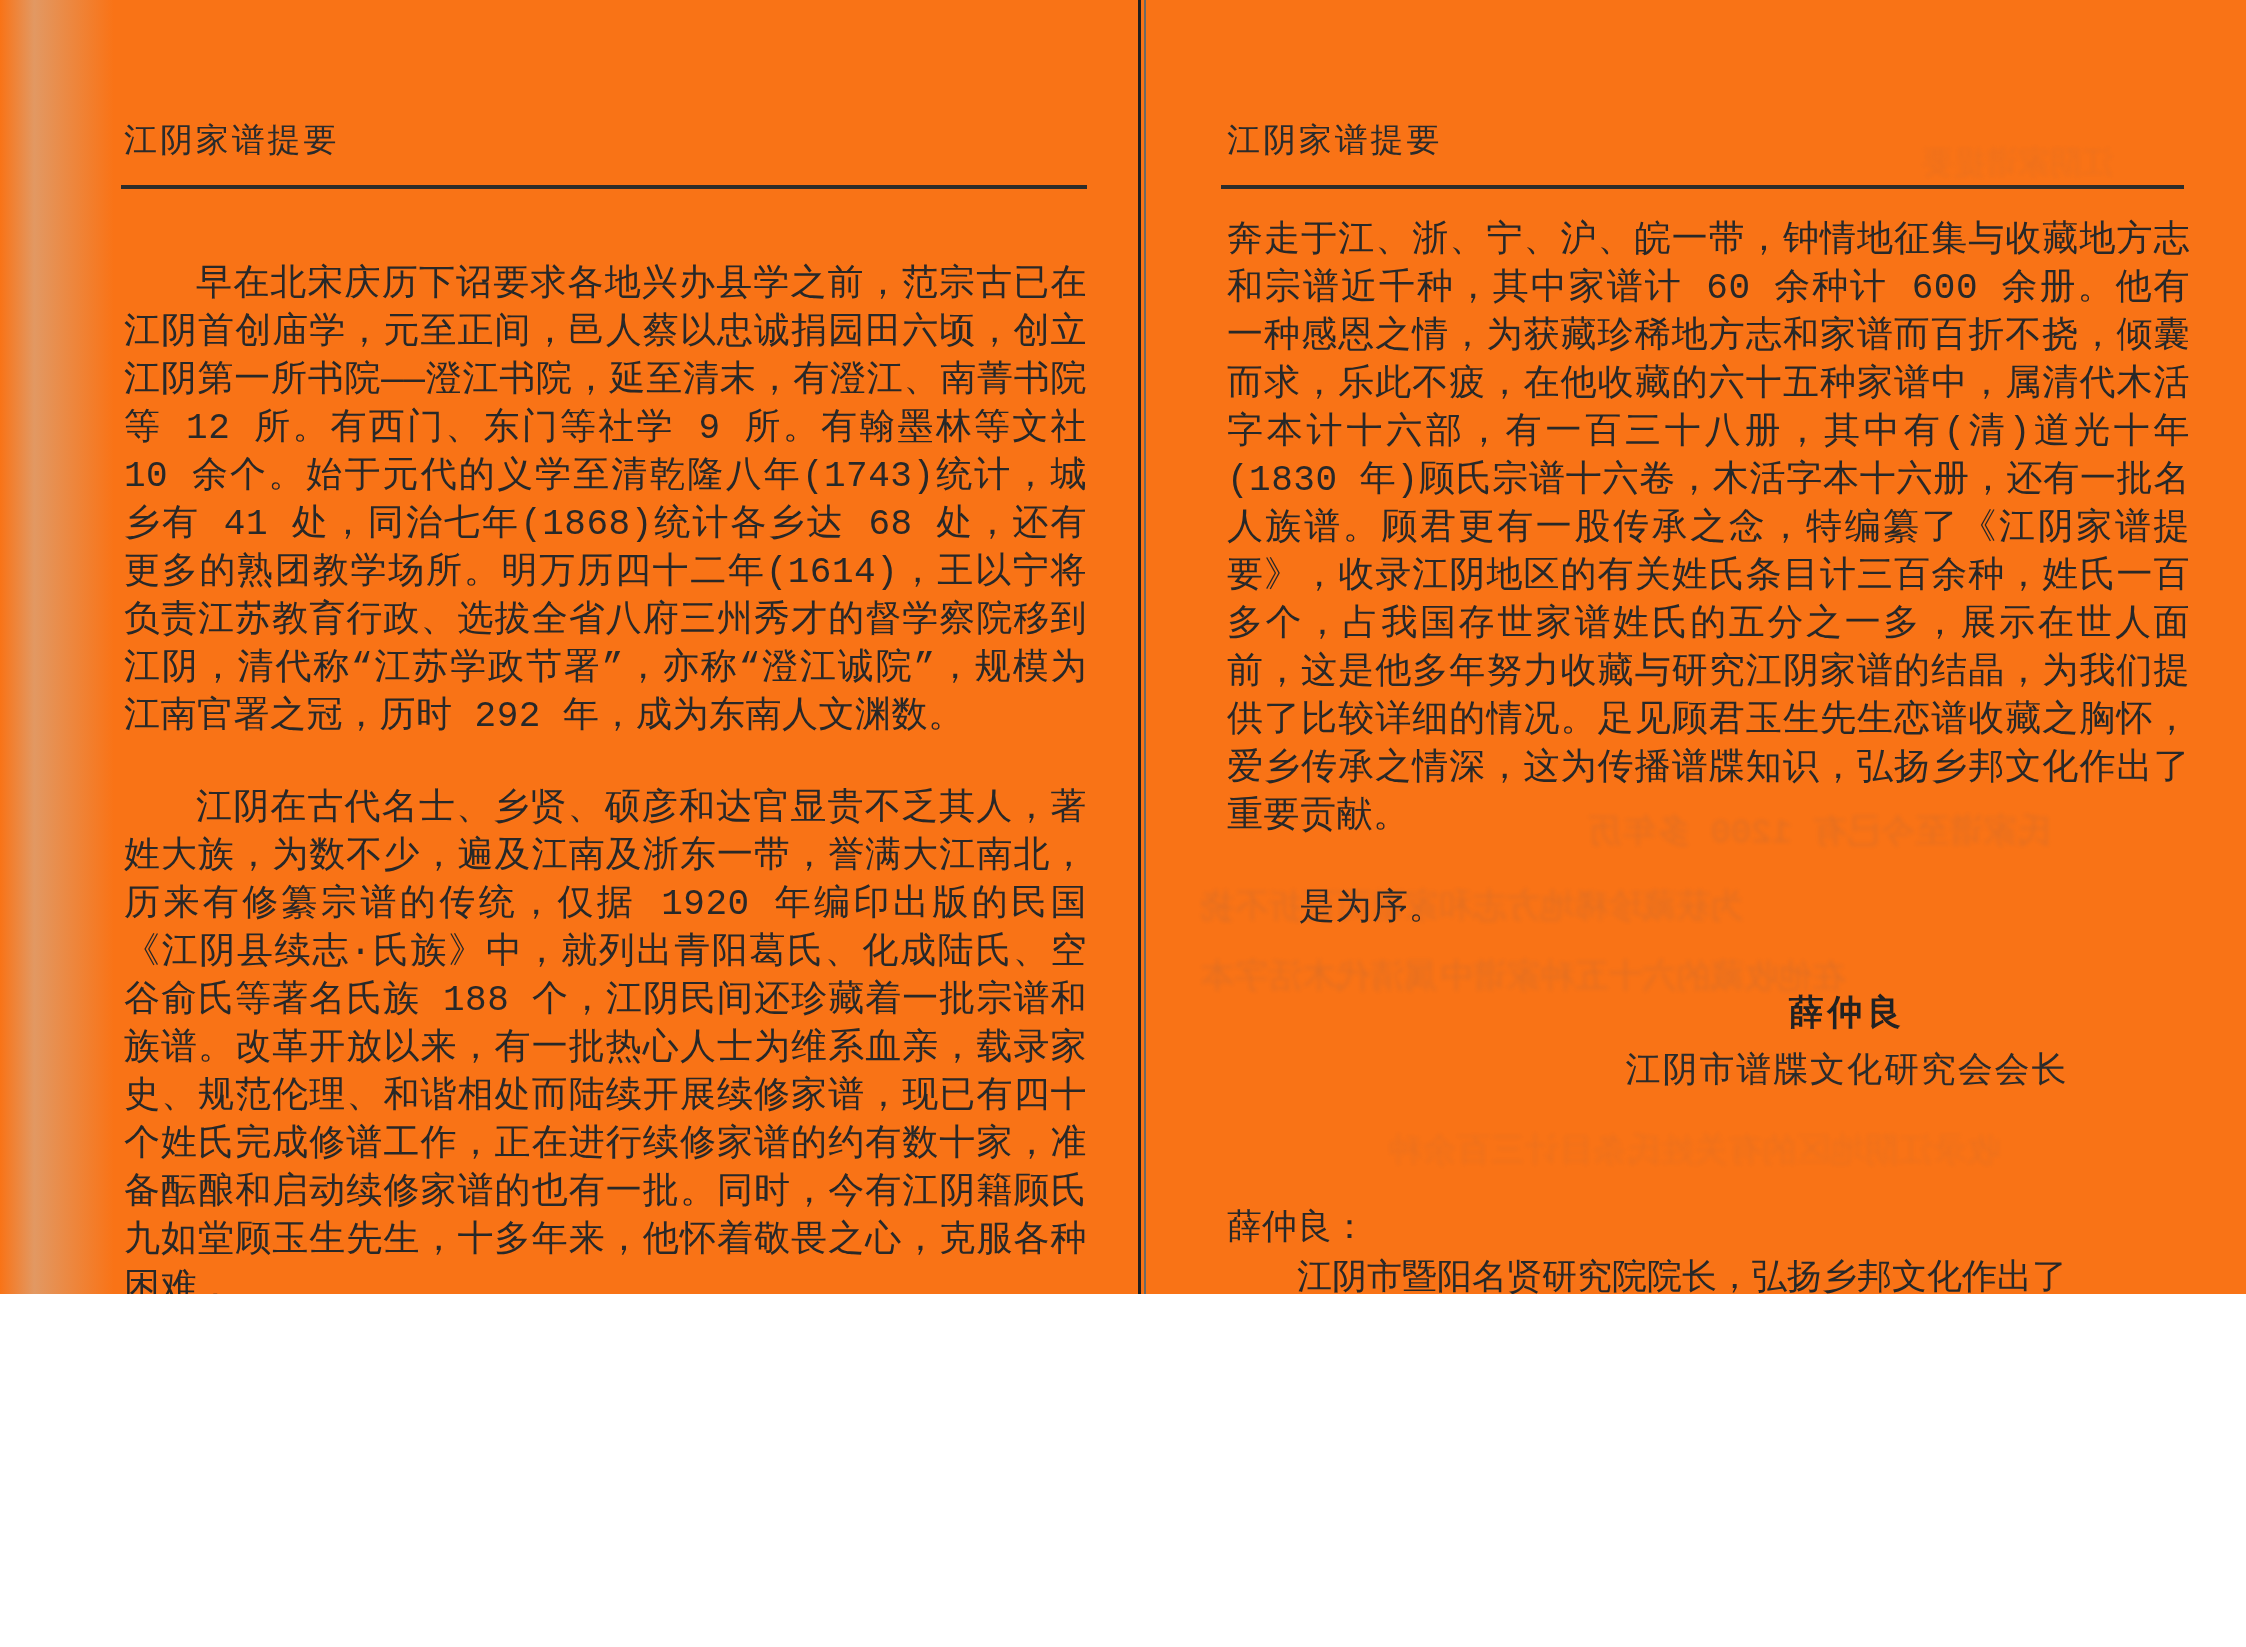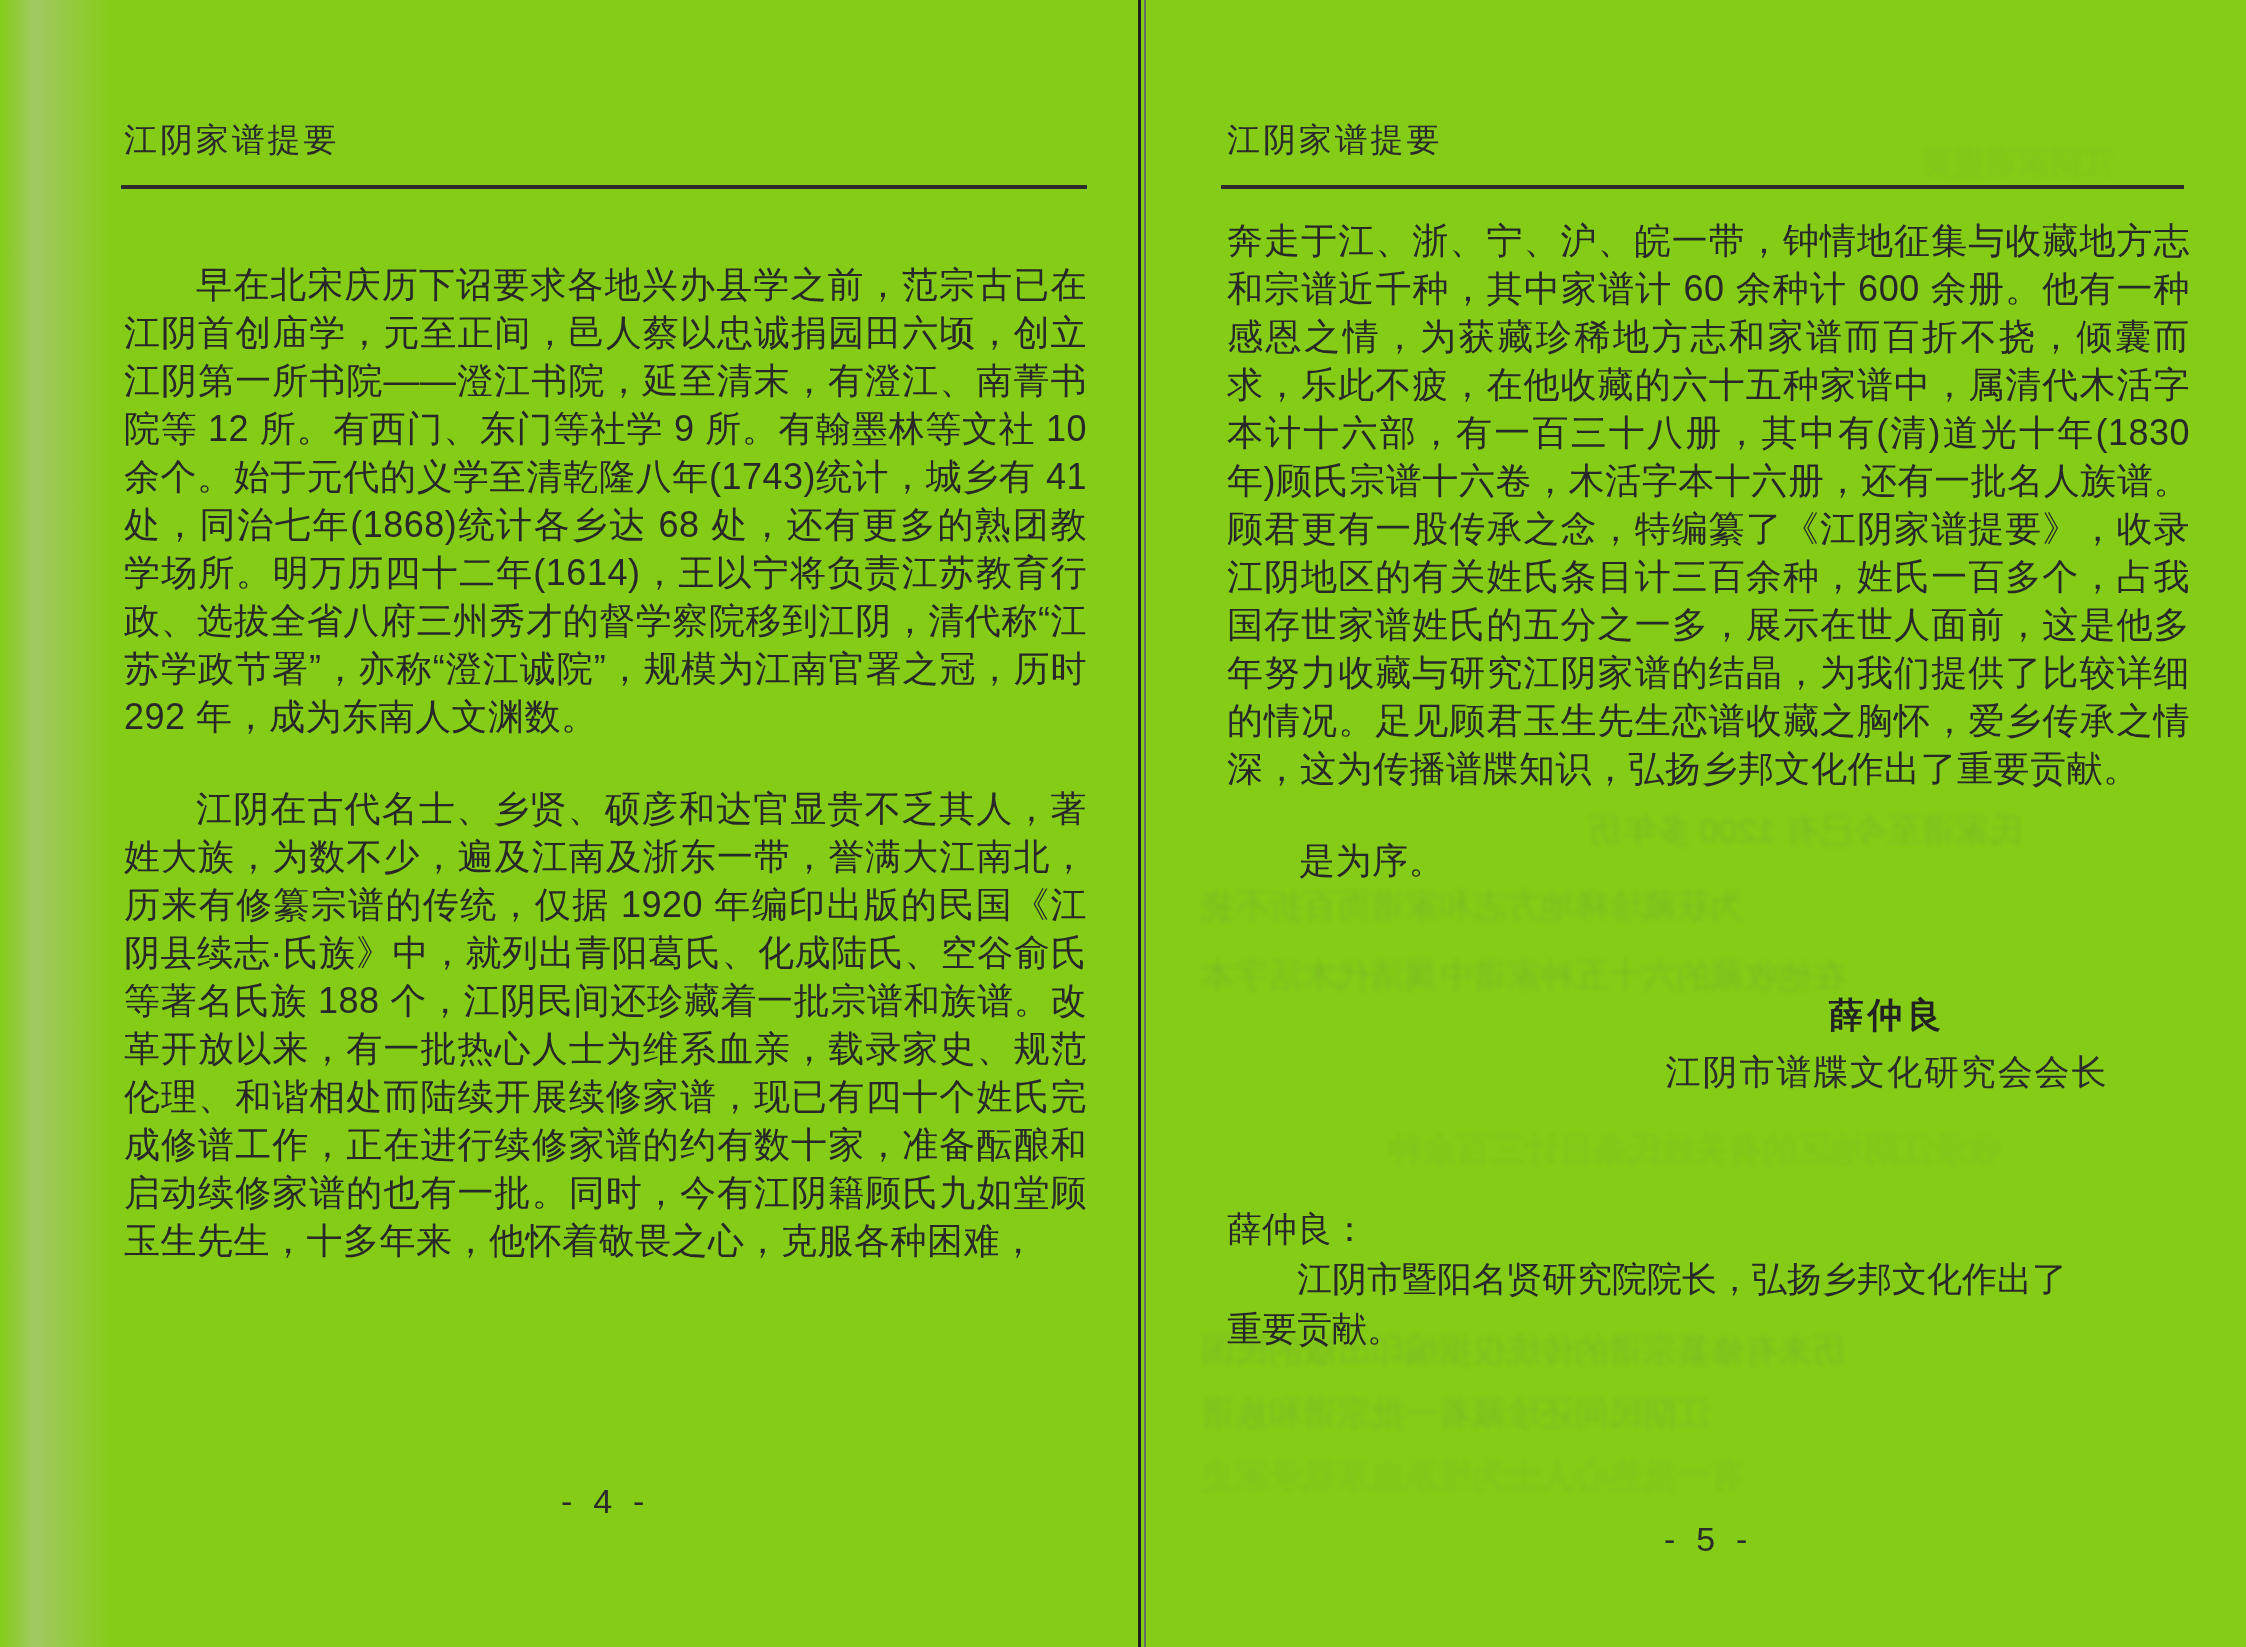--- a/index.html
+++ b/index.html
@@ -1,22 +1,22 @@
 <!DOCTYPE html>
 <html style="font-size:15px"><head>
 <meta charset="utf-8">
 <style>
   html, body { margin: 0; padding: 0; background: #ffffff; }
   .spread {
     position: relative;
     width: 2247px;
-    height: 1647px;
-    background: #84cc16;
+    height: 1294px;
+    background: #f97316;
     overflow: hidden;
-    font-family: Liberation Sans, sans-serif;
+    font-family: Liberation Mono, monospace;
     color: #262626;
   }
 
   
   .edge-shade {
     position: absolute;
     left: 0; top: 0;
     width: 114px; height: 100%;
     background: linear-gradient(90deg,
       rgba(255,255,255,0) 0%,
@@ -89,21 +89,21 @@
     text-align: center;
     font-size: 34px;
     letter-spacing: 5.7px;
     color: #2b2b2b;
   }
   .page-left  .page-number { left: 124px; top: 1482px; }
   .page-right .page-number { left: 86px;  top: 1520px; }
 
   .signature {
     position: absolute;
-    left: 470px; top: 993px;
+    left: 430px; top: 993px;
     width: 552px;
     text-align: center;
   }
   .sig-name {
     font-size: 35px;
     font-weight: bold;
     line-height: 44px;
     letter-spacing: 3.8px;
     color: #222;
   }

